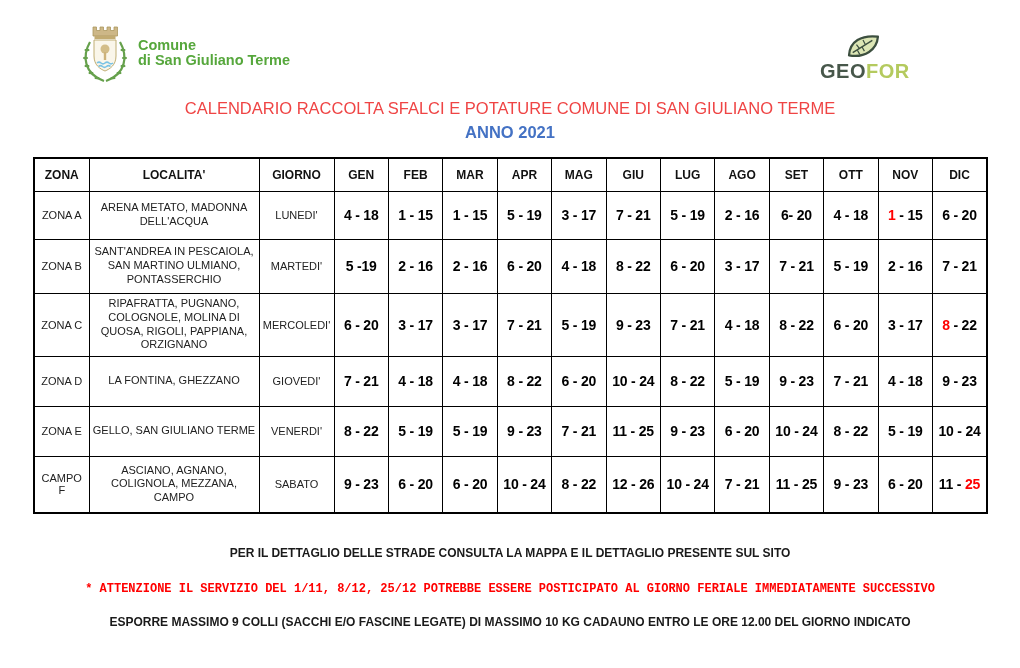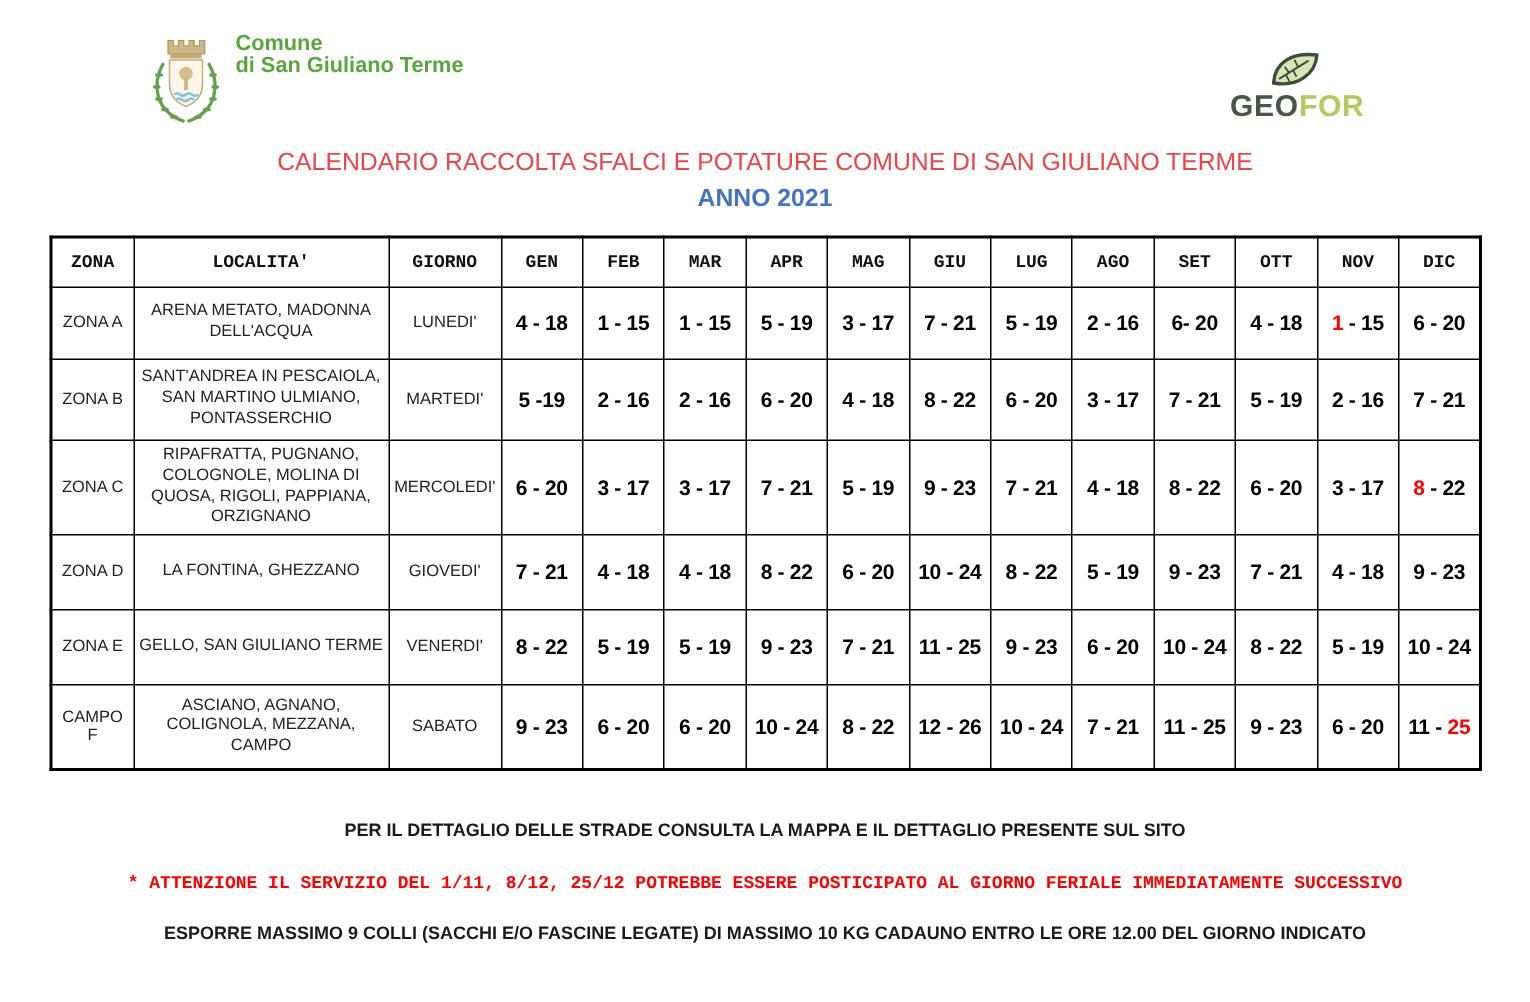--- a/index.html
+++ b/index.html
@@ -9,21 +9,21 @@
     --geofor-dark:#47574a;
     --geofor-light:#b4ca5e;
   }
   html,body{margin:0;padding:0;background:#fff;}
   .page{
     position:relative;width:1020px;height:668px;background:#ffffff;
     font-family:"Liberation Sans",sans-serif;overflow:hidden;
   }
 
   
-  .comune-logo{position:absolute;left:99px;top:22px;display:flex;align-items:flex-start;}
+  .comune-logo{position:absolute;left:80px;top:22px;display:flex;align-items:center;}
   .comune-text{margin-left:10px;color:var(--comune-green);font-weight:bold;font-size:14.5px;line-height:1.05;}
   .geofor-logo{position:absolute;left:820px;top:32px;width:95px;}
   .geofor-leaf{display:block;margin-left:24px;}
   .geofor-text{font-weight:bold;font-size:20px;letter-spacing:.5px;line-height:1;margin-top:1px;}
   .geofor-text .geo{color:var(--geofor-dark);}
   .geofor-text .for{color:var(--geofor-light);text-align:right;}
 
   
   .title{position:absolute;top:99px;left:0;width:100%;text-align:center;
     font-weight:normal;font-size:16.5px;color:#ef4444;}
@@ -32,21 +32,21 @@
 
   
   table.calendar{
     position:absolute;left:33px;top:157px;width:955px;
     border-collapse:collapse;table-layout:fixed;background:#fff;
   }
   table.calendar th,table.calendar td{
     border:1px solid #000;text-align:center;vertical-align:middle;padding:1px 2px;
   }
   table.calendar{border:2px solid #000;}
-  thead tr{height:33px;font-family:Liberation Mono, monospace;}
+  thead tr{height:33px;}
   thead th{font-size:12px;font-weight:bold;color:#111;}
   tbody tr:nth-child(1){height:48px;}
   tbody tr:nth-child(2){height:54px;}
   tbody tr:nth-child(3){height:63px;}
   tbody tr:nth-child(4){height:50px;}
   tbody tr:nth-child(5){height:50px;}
   tbody tr:nth-child(6){height:57px;}
   td.zona-cell{font-size:11px;color:#222;}
   td.localita-cell{font-size:11px;color:#222;padding:2px 6px;line-height:1.25;}
   td.giorno-cell{font-size:11px;color:#222;}

